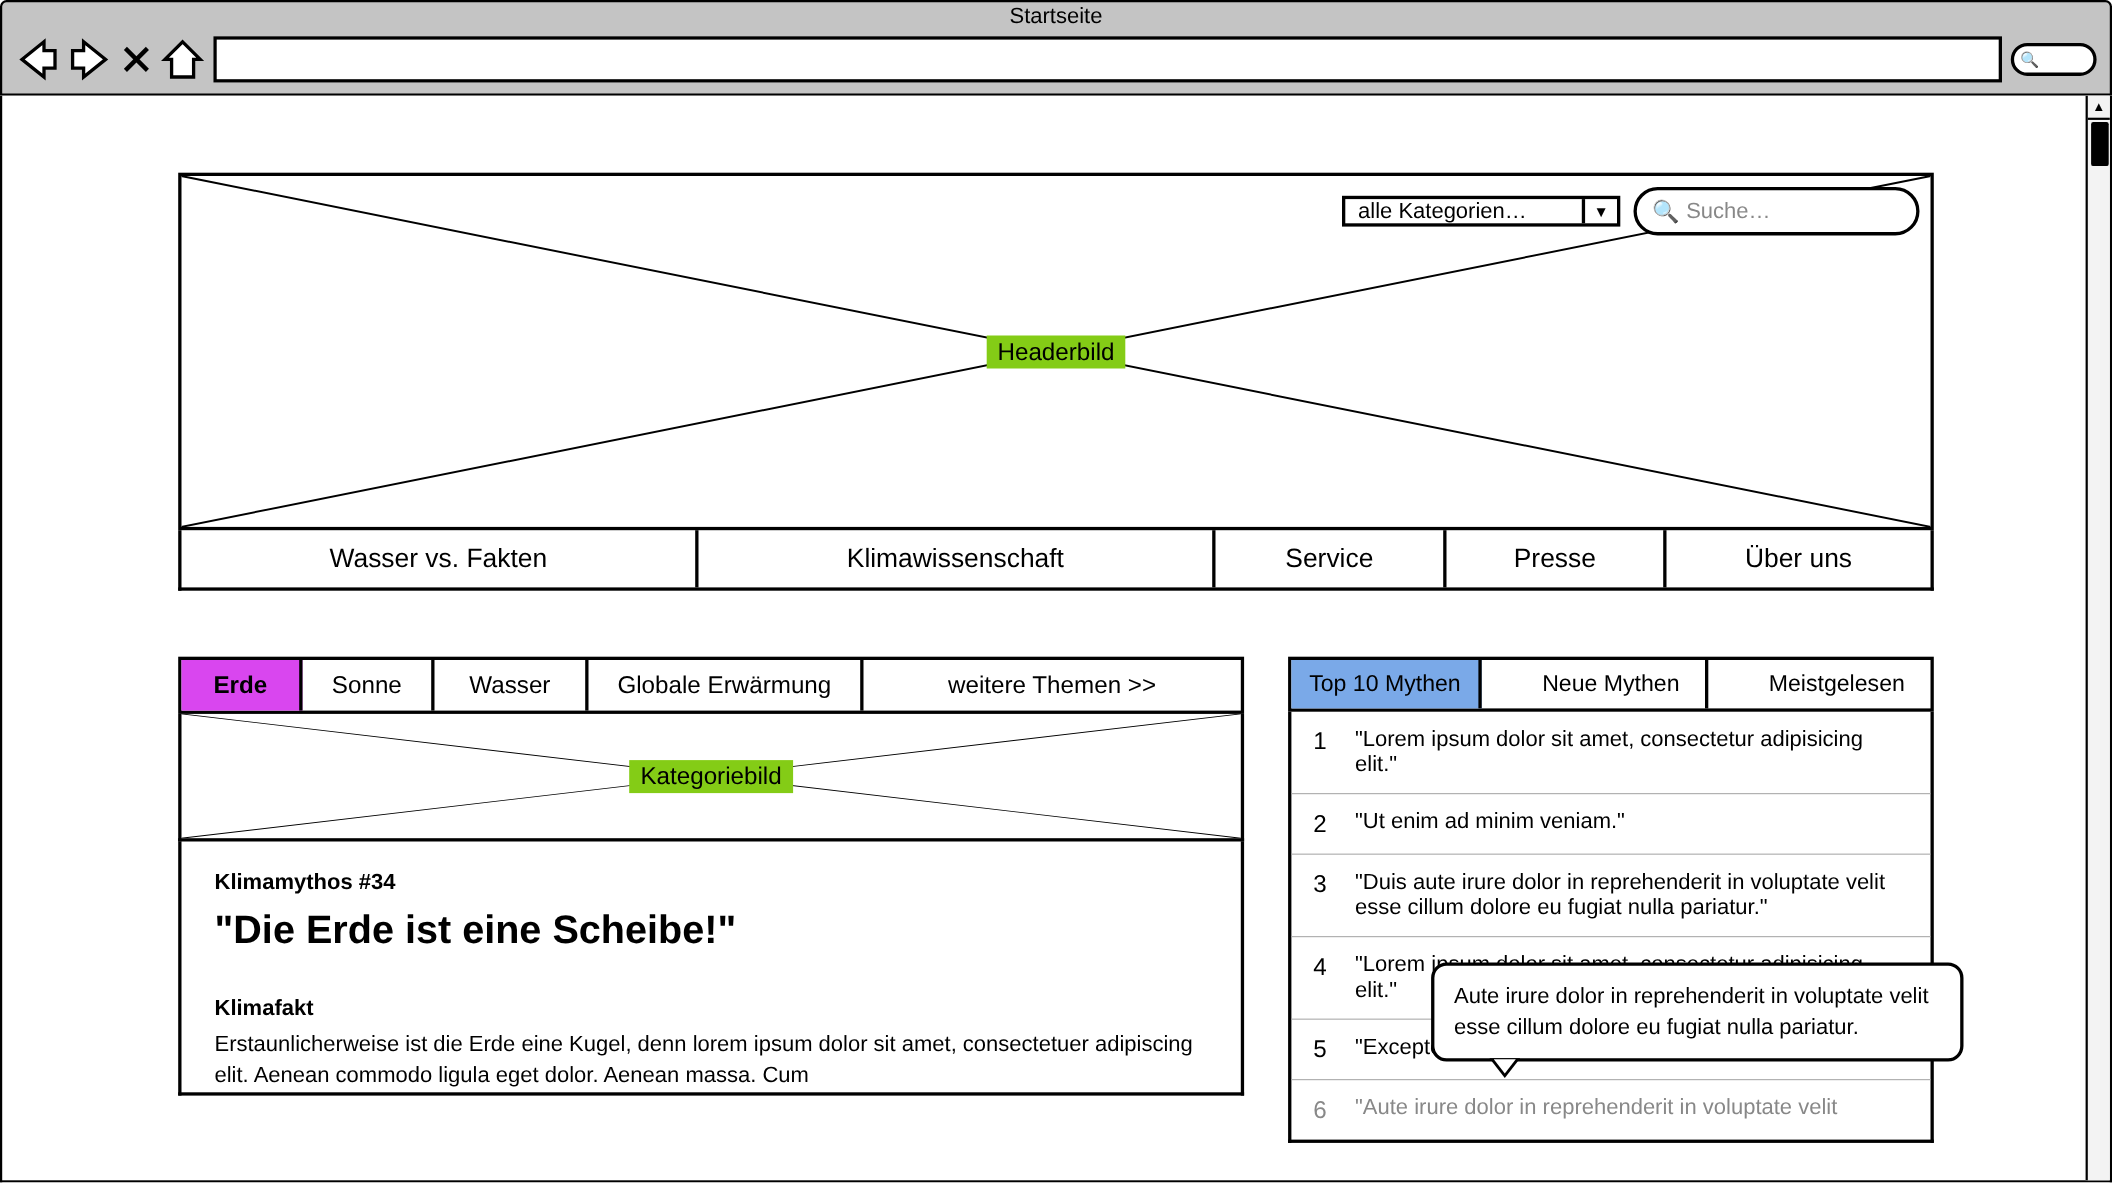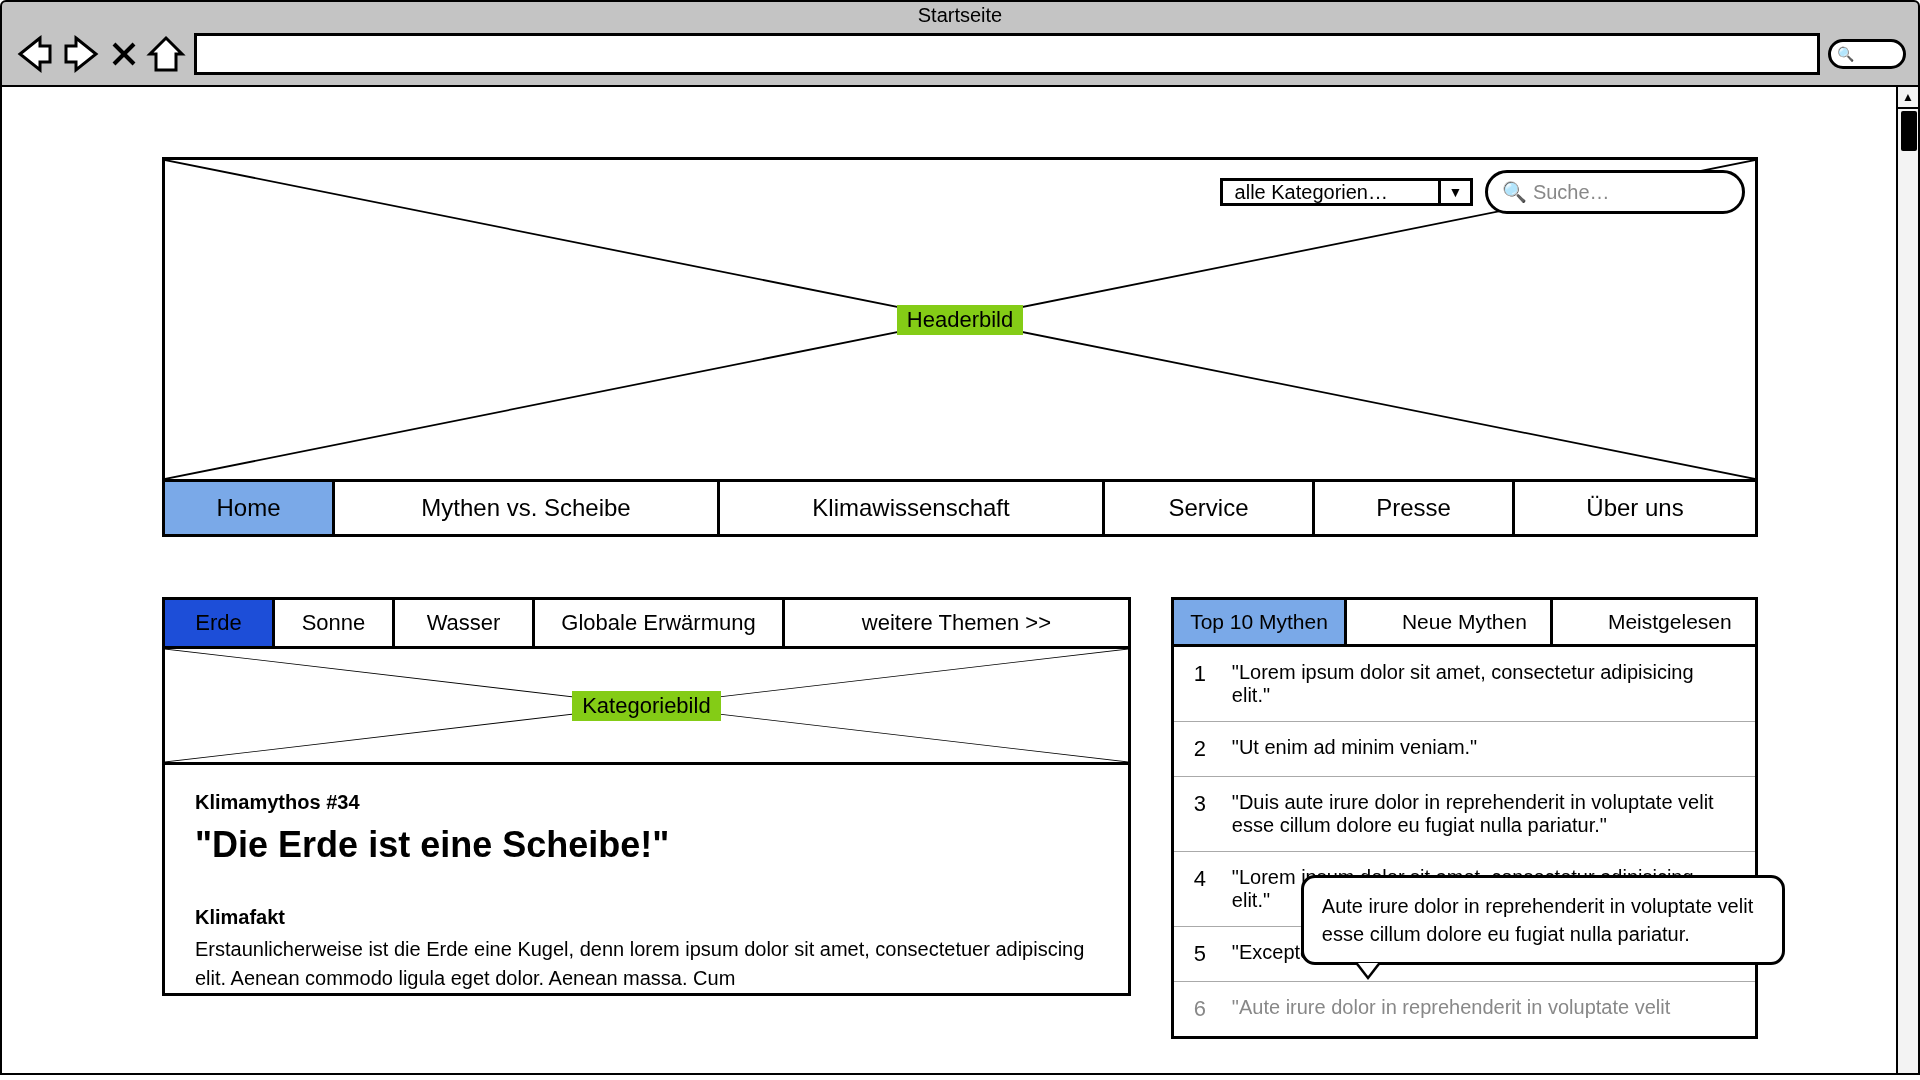--- a/index.html
+++ b/index.html
@@ -37,21 +37,21 @@
 .main-nav .nav-item.pr { flex: 0 0 200px; }
 .main-nav .nav-item.ub { flex: 0 0 240px; }
 
 .columns { display: flex; gap: 40px; margin-top: 60px; }
 .left-col { flex: 1.65; }
 .right-col { flex: 1; position: relative; }
 
 .sub-tabs { display: flex; border: 3px solid #000; }
 .sub-tabs .tab { padding: 10px 20px; font-size: 22px; border-right: 3px solid #000; cursor:pointer; text-align:center; }
 .sub-tabs .tab:last-child { border-right: none; flex:1; }
-.sub-tabs .tab.active { background: #1d4ed8; }
+.sub-tabs .tab.active { background: #d946ef; font-weight: bold; }
 
 .cat-img { border: 3px solid #000; border-top: none; height: 116px; position:relative; display:flex; align-items:center; justify-content:center; }
 
 .article { border: 3px solid #000; border-top:none; padding: 26px 30px 0 30px; }
 .art-sub { font-size: 20px; font-weight: bold; margin-bottom: 10px; }
 .art-title { font-size: 36px; font-weight: bold; margin-bottom: 40px; }
 .art-sec-title { font-size: 20px; font-weight: bold; margin-bottom: 6px; }
 .art-body { font-size: 20px; line-height: 1.45; }
 
 .right-tabs { display: flex; border: 3px solid #000; gap: 32px; }
@@ -115,22 +115,21 @@
           <span class="sel-arrow">▼</span>
         </div>
         <div class="search-box">
           <span>🔍</span>
           <span>Suche…</span>
         </div>
       </div>
     </div>
 
     <div class="main-nav">
-      <div class="nav-item home active">Home</div>
-      <div class="nav-item">Mythen vs. Scheibe</div>
+      <div class="nav-item">Wasser vs. Fakten</div>
       <div class="nav-item">Klimawissenschaft</div>
       <div class="nav-item svc">Service</div>
       <div class="nav-item pr">Presse</div>
       <div class="nav-item ub">Über uns</div>
     </div>
 
     <div class="columns">
 
       <div class="left-col">
         <div class="sub-tabs">

